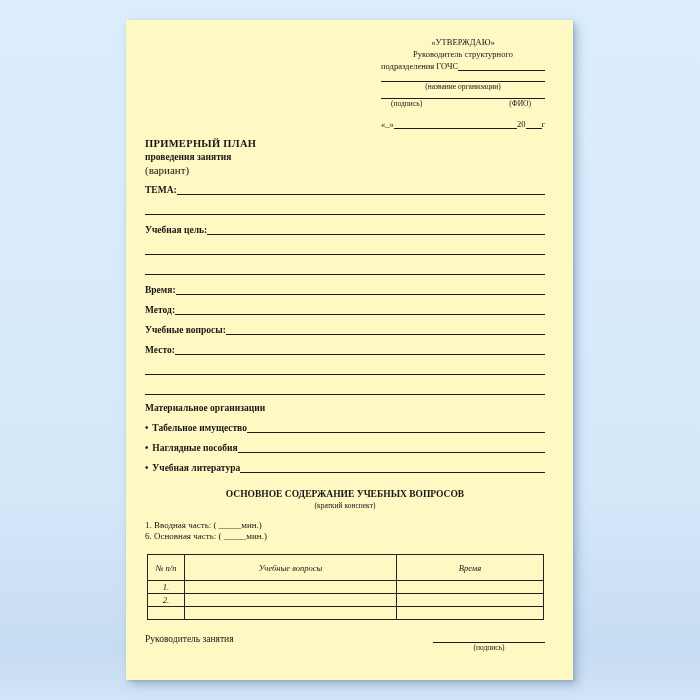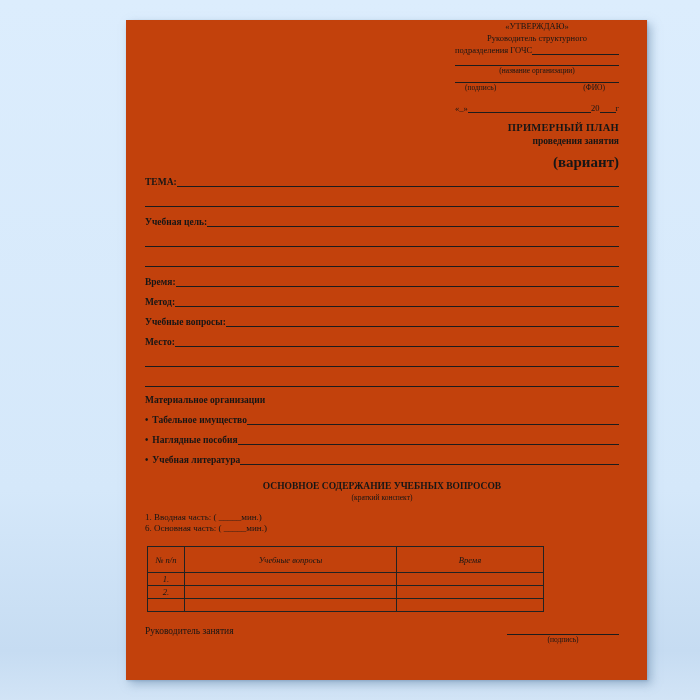--- a/index.html
+++ b/index.html
@@ -5,43 +5,43 @@
   * { margin:0; padding:0; box-sizing:border-box; }
   html,body { width:700px; height:700px; }
   body {
     font-family:"Liberation Serif", serif;
     color:#161616;
     background:linear-gradient(180deg,#dcedfd 0%, #d5e8fa 70%, #c6dcf2 93%, #d2e4f6 100%);
     position:relative;
     overflow:hidden;
   }
   .page {
-    position:absolute; left:126px; top:20px; width:521px; height:660px;
-    background:#c2410c;
+    position:absolute; left:126px; top:20px; width:447px; height:660px;
+    background:#fef9c3;
     box-shadow:4px 4px 9px rgba(105,138,172,0.55), 1px 1px 2px rgba(105,138,172,0.35);
-    padding:0 28px 0 19px;
+    padding:16px 28px 0 19px;
   }
   
   .approval { width:164px; margin-left:auto; font-size:8.5px; line-height:12px; }
   .ctr { text-align:center; }
   .aline { border-bottom:1px solid #1c1c1c; }
   .approval .gap1 { height:9px; }
   .approval .gap2 { height:6px; }
   .cap { font-size:7.5px; line-height:10px; }
   .cap-row { display:flex; justify-content:space-between; padding:0 14px 0 10px; }
   .arow { display:flex; align-items:flex-end; }
   .arow .fill { flex:1; border-bottom:1px solid #1c1c1c; margin-bottom:1px; }
   .date-row { margin-top:9px; display:flex; align-items:flex-end; font-size:8.5px; }
   .date-row .fill { flex:1; border-bottom:1px solid #1c1c1c; margin-bottom:1px; }
   .date-row .fill-sm { width:16px; flex:none; border-bottom:1px solid #1c1c1c; margin-bottom:1px; }
   
-  .title { text-align:right; margin-top:6px; }
+  .title { text-align:left; margin-top:6px; }
   .title .t1 { font-weight:bold; font-size:10.5px; line-height:15px; letter-spacing:0.3px; }
   .title .t2 { font-weight:bold; font-size:9.5px; line-height:13px; }
-  .title .t3 { font-weight:bold; font-size:15px; line-height:13px;margin-top:8px; }
+  .title .t3 { font-weight:normal; font-size:11px; line-height:13px; }
   
   .frow { height:20px; display:flex; align-items:flex-end;text-align:center; }
   .lbl { font-weight:bold; font-size:9.5px; line-height:13px; white-space:nowrap; }
   .fill { flex:1; border-bottom:1px solid #1c1c1c; margin-bottom:2px; }
   .bline { height:18px; border-bottom:1px solid #1c1c1c; margin-bottom:2px; }
   .sect-head { margin-top:7px; font-weight:bold; font-size:9.5px; line-height:13px; }
   .bullet { font-weight:bold; font-size:9.5px; line-height:13px; margin-right:4px; }
   
   .main-head { margin-top:13px; text-align:center; font-weight:bold; font-size:9.5px; line-height:13px; }
   .main-sub { text-align:center; font-size:7.5px; line-height:10px; }

